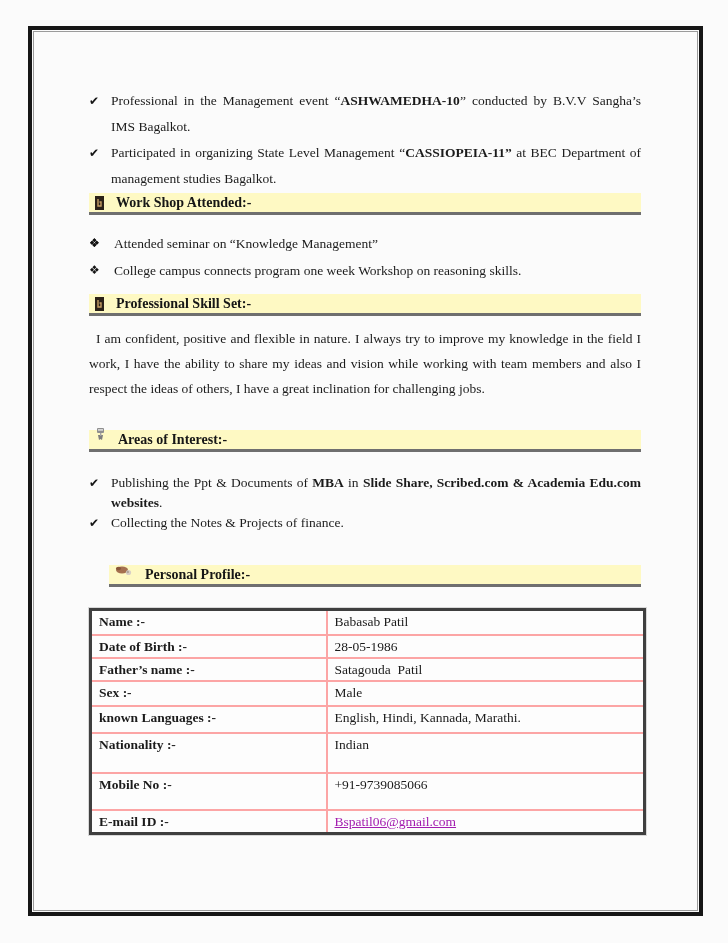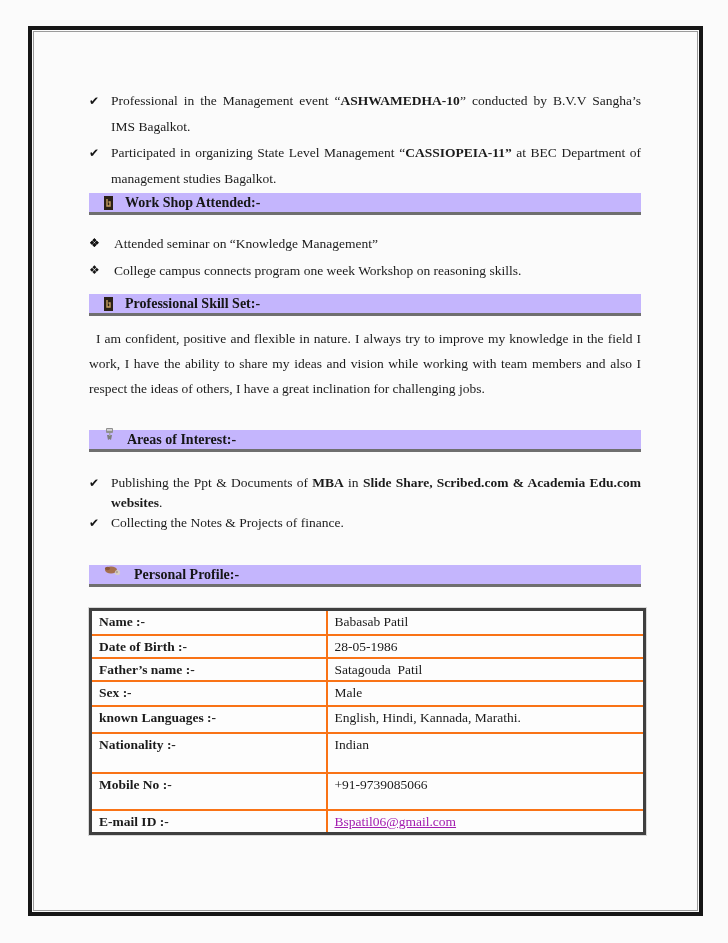--- a/index.html
+++ b/index.html
@@ -13,33 +13,33 @@
   ul { list-style:none; }
   li { position:relative; text-align:justify; font-size:13.5px; }
   .marker { position:absolute; left:0; top:0; font-family:"DejaVu Sans", sans-serif;
     font-size:12px; color:#141414; }
   .check-list li { padding-left:22px; line-height:26px; }
   .diamond-list li { padding-left:25px; line-height:27px; }
   .diamond-list { margin-top:15px; }
   .interest-list { margin-top:21px; }
   .interest-list li { padding-left:22px; line-height:20px; }
   .bold { font-weight:bold; }
-  .section-bar { margin-top:10px; height:22px; background:#c4b5fd;
-    border-bottom:3px solid #6f6f6f; display:flex; align-items:center; padding-left:15px; }
+  .section-bar { margin-top:10px; height:22px; background:#fef9c3;
+    border-bottom:3px solid #6f6f6f; display:flex; align-items:center; padding-left:6px; }
   .section-bar .heading { font-weight:bold; font-size:14px; margin-left:12px; color:#161616; }
   .bar-icon { display:inline-flex; flex:0 0 auto; }
   #bar-workshop { margin-top:1px; }
   #bar-interests { margin-top:29px; }
-  #bar-profile { margin-top:32px; }
+  #bar-profile { margin-top:32px;margin-left:20px; }
   #bar-interests .bar-icon, #bar-profile .bar-icon { margin-top:-8px; }
   .skill-par { margin-top:10px; font-size:13.5px; line-height:25px; text-align:justify;
     text-indent:7px; }
   table { margin-top:21px; width:557px; border-collapse:collapse;
     border:3px solid #3f3f3f; box-shadow:0 0 0 1px #d8d8d8; background:#fdfdfd; }
-  td { border:2px solid #f97316; vertical-align:top; font-size:13.5px;
+  td { border:2px solid #fca5a5; vertical-align:top; font-size:13.5px;
     padding:3px 8px 2px 7px; white-space:pre-wrap; }
   td.cell-label { width:236px; font-weight:bold; }
   tr:nth-child(1){height:25px;} tr:nth-child(2){height:21px;} tr:nth-child(3){height:21px;}
   tr:nth-child(4){height:25px;} tr:nth-child(5){height:27px;} tr:nth-child(6){height:40px;}
   tr:nth-child(7){height:37px;} tr:nth-child(8){height:24px;}
   td a { color:#a21caf; text-decoration:underline; }
 </style>
 </head>
 <body>
 

